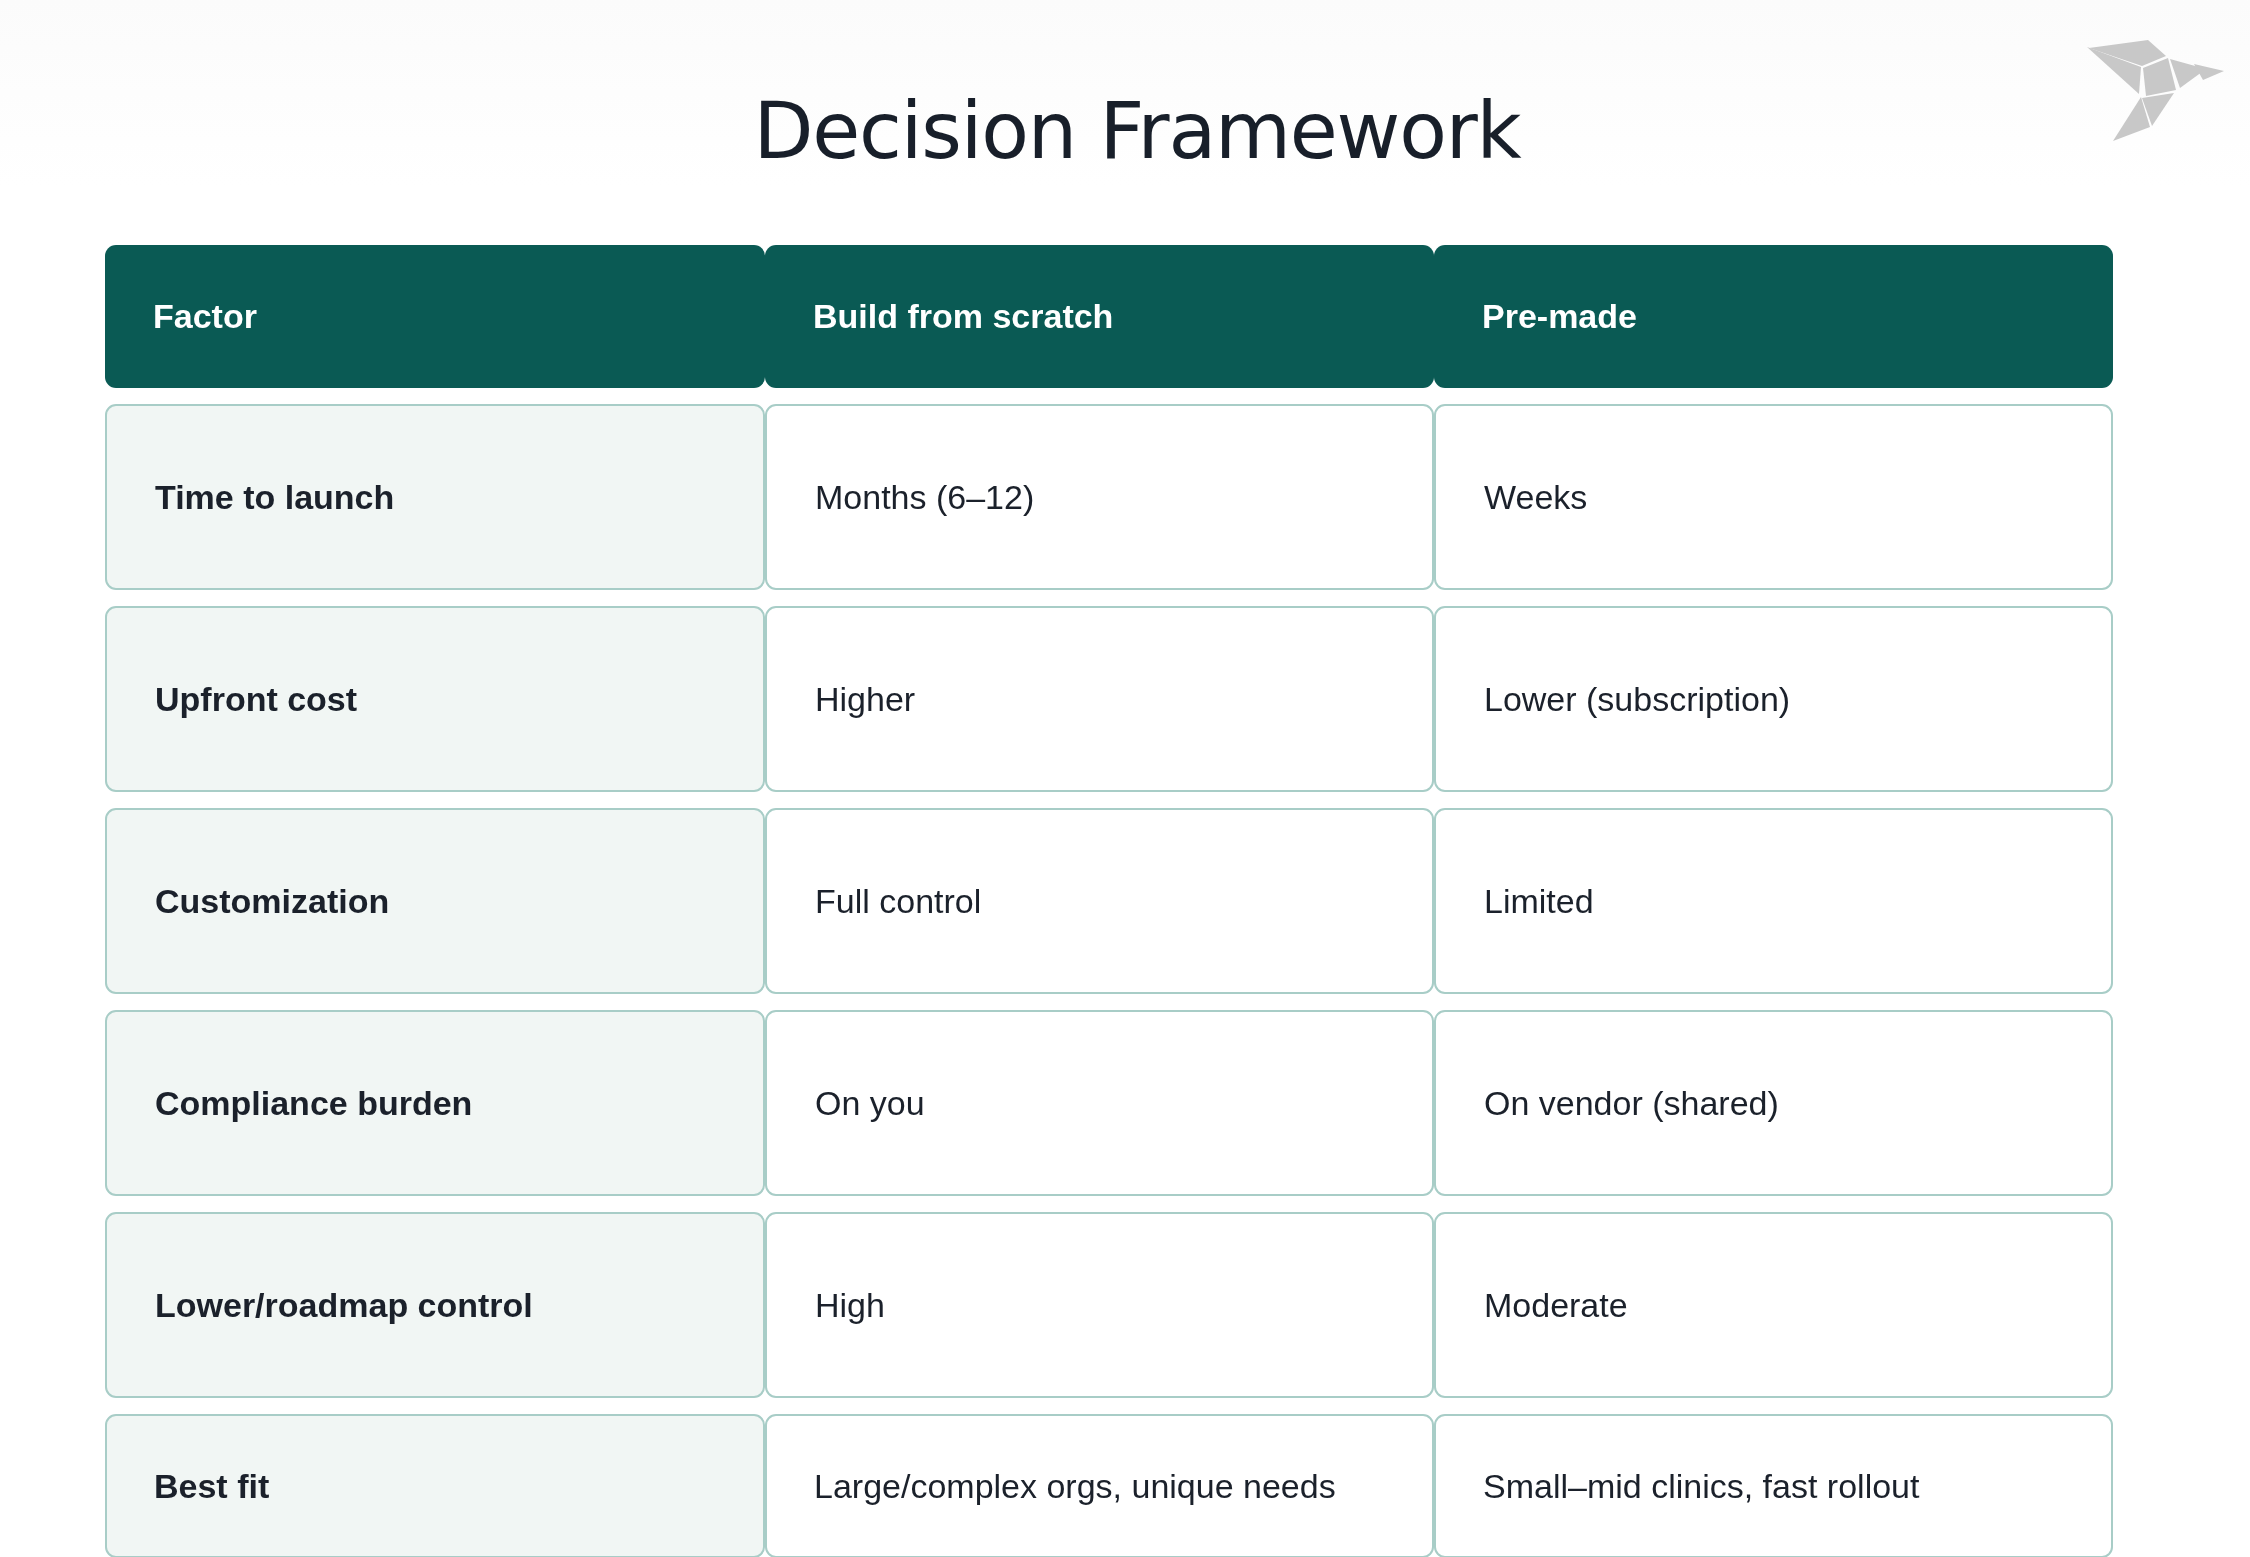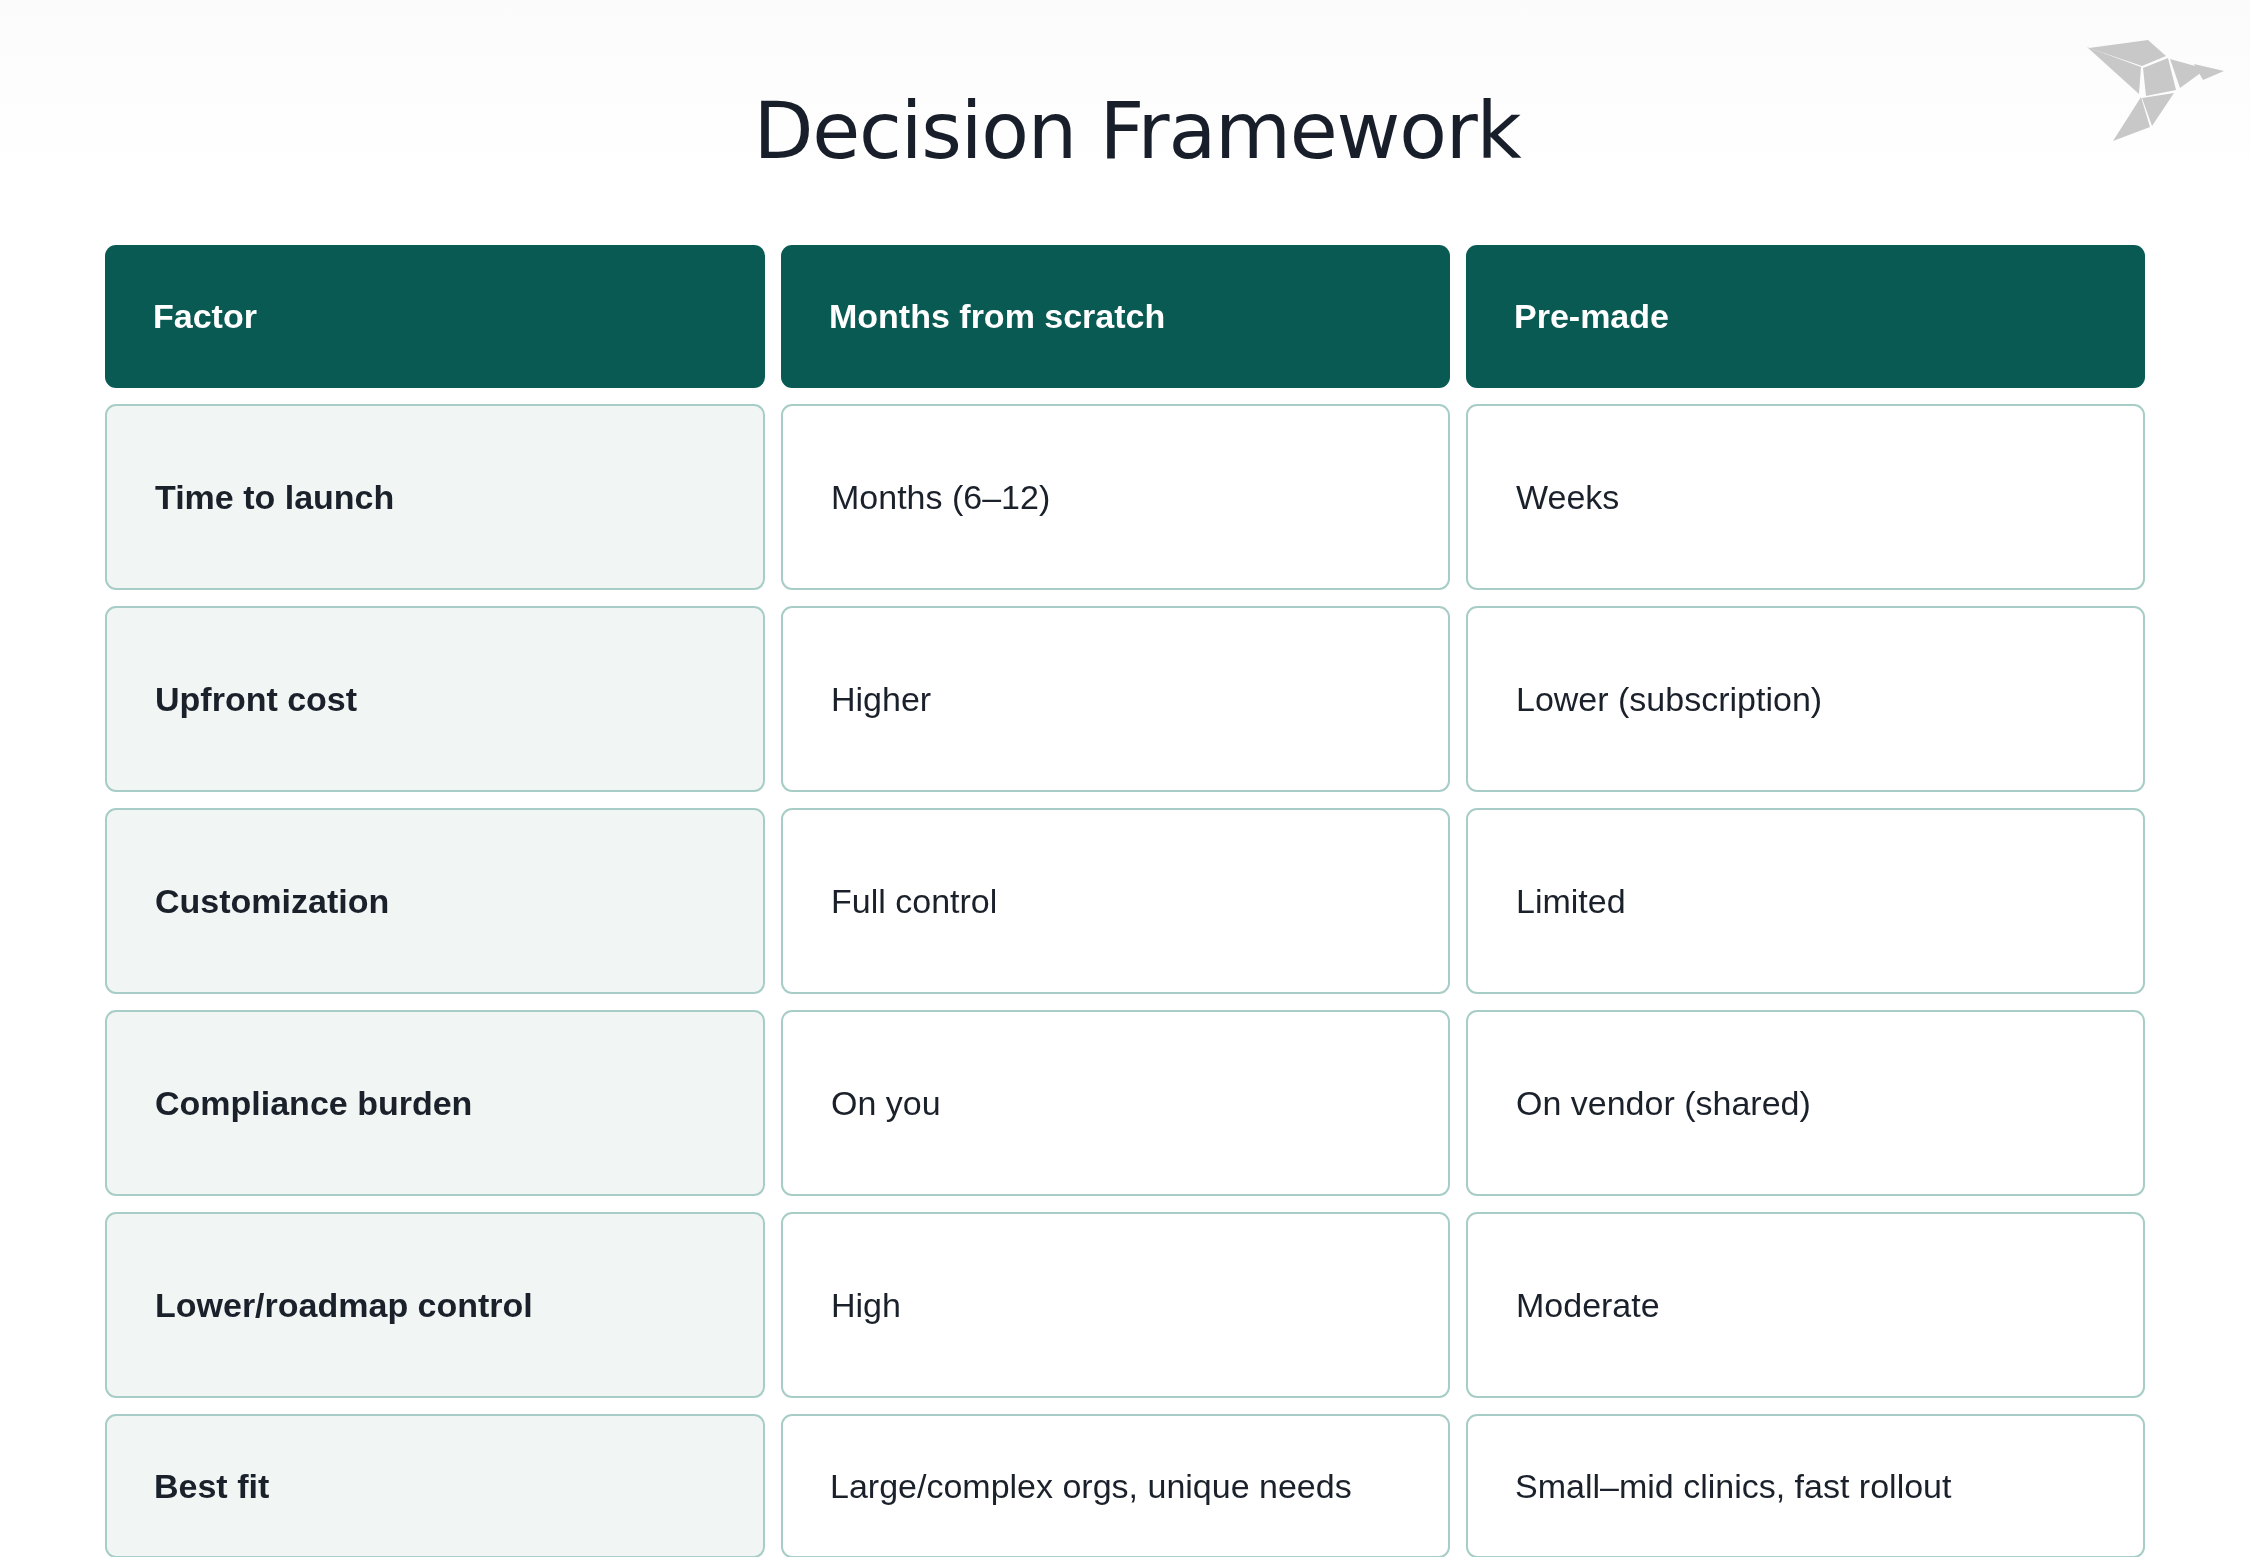--- a/index.html
+++ b/index.html
@@ -54,21 +54,20 @@
     top: 245px;
     width: 2040px;
     display: flex;
     flex-direction: column;
     gap: 16px;
   }
 
   .row {
     display: grid;
     grid-template-columns: 660px 669px 679px;
-    gap: 16px;
     text-align: center;
   }
 
   .cell {
     box-sizing: border-box;
     display: flex;
     align-items: center;
     border-radius: 11px;
   }
 
@@ -124,21 +123,21 @@
 
   <div class="title">Decision Framework</div>
 
   <div class="table">
 
     <div class="row row-header">
       <div class="cell">
         <span class="txt">Factor</span>
       </div>
       <div class="cell">
-        <span class="txt">Months from scratch</span>
+        <span class="txt">Build from scratch</span>
       </div>
       <div class="cell">
         <span class="txt">Pre-made</span>
       </div>
     </div>
 
     <div class="row row-body">
       <div class="cell factor">
         <span class="txt">Time to launch</span>
       </div>

